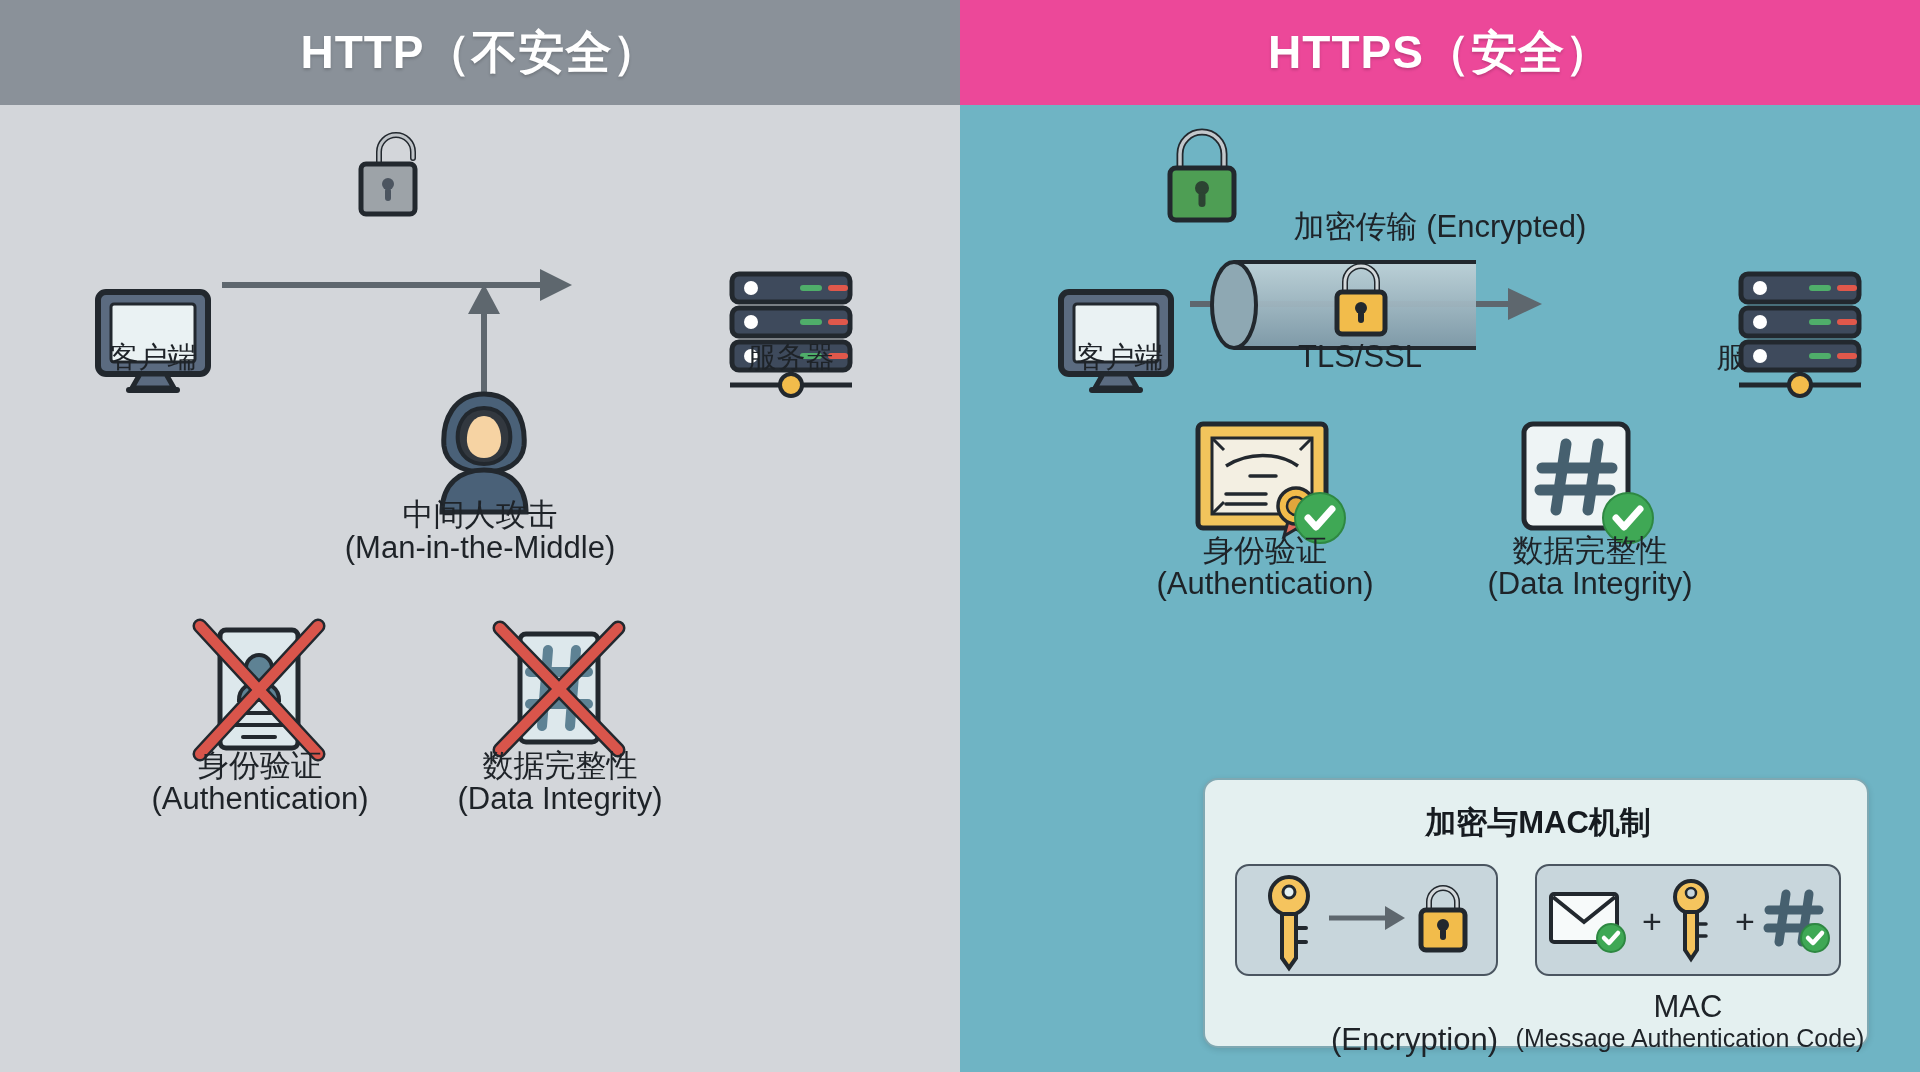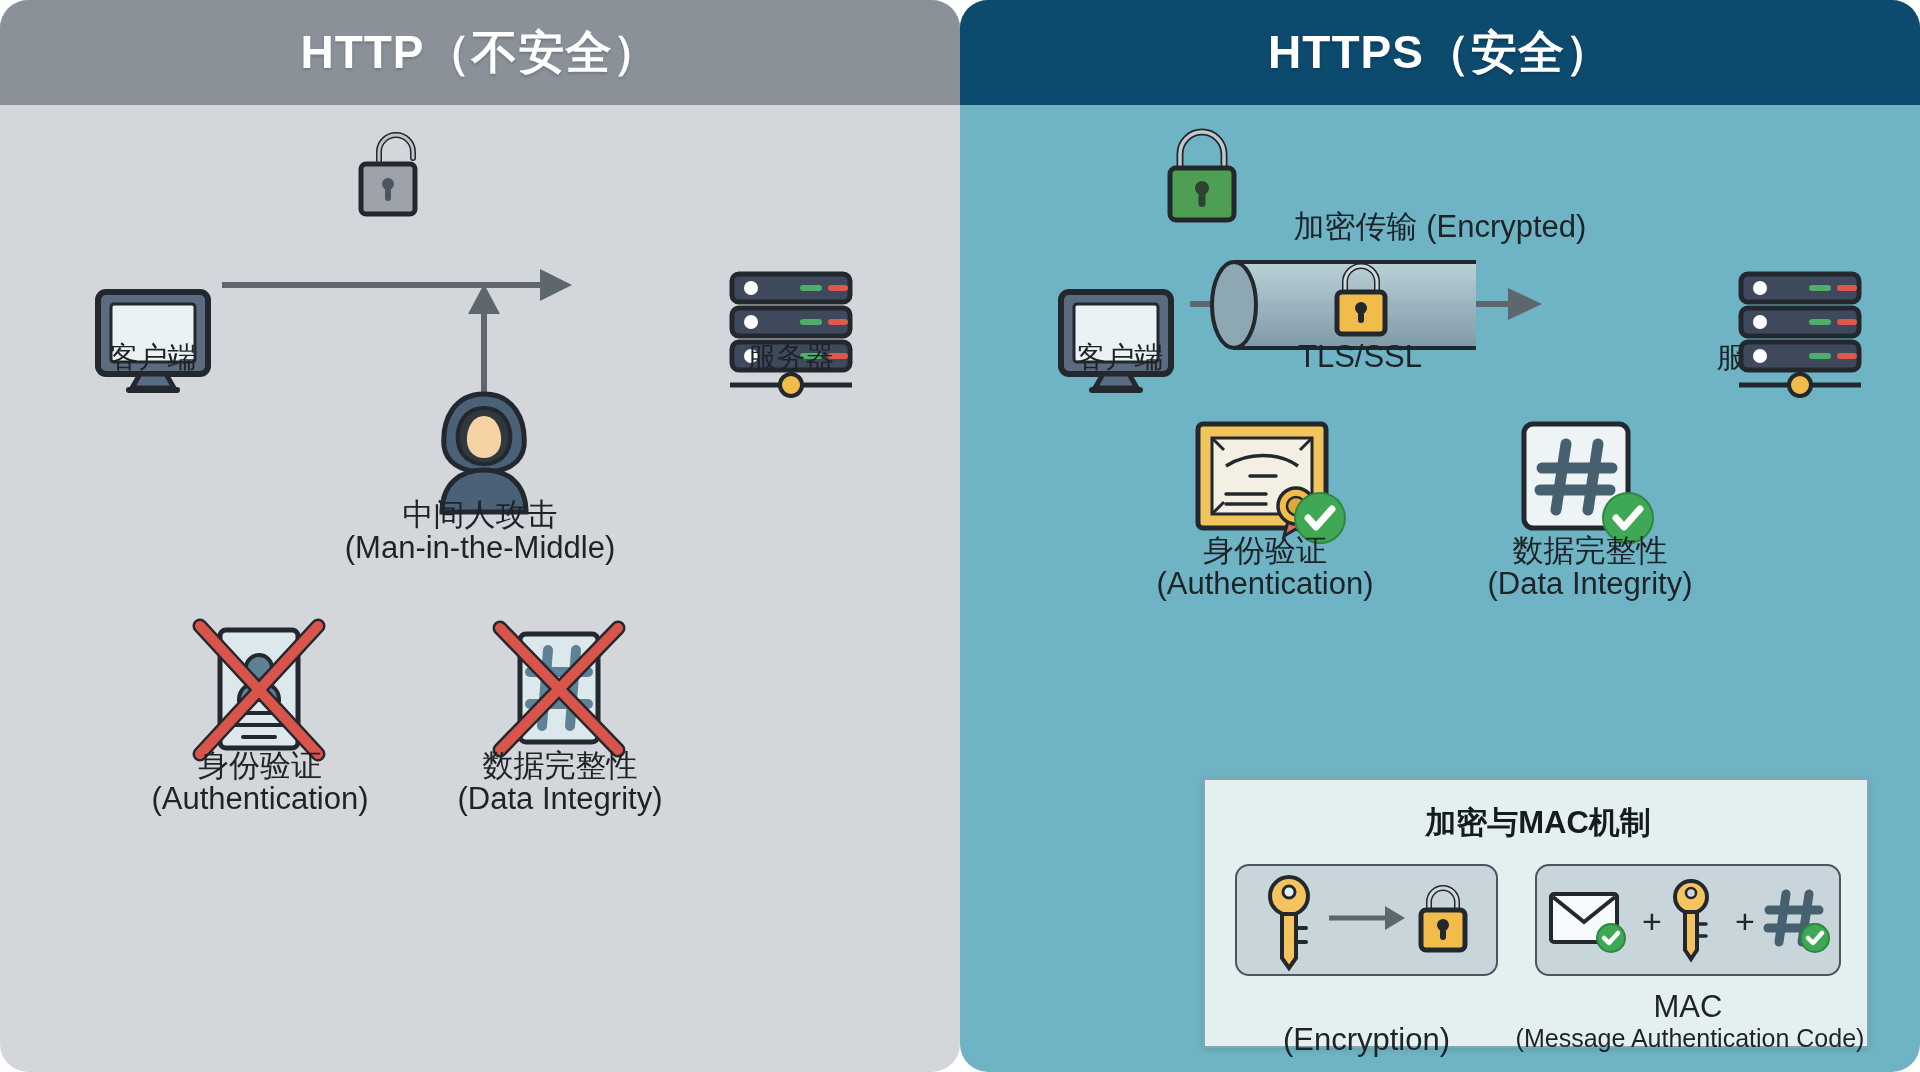--- a/index.html
+++ b/index.html
@@ -3,30 +3,30 @@
 <meta charset="utf-8">
 <style>
   * { box-sizing: border-box; margin: 0; padding: 0; }
   html, body {
     width: 1920px; height: 1072px;
     font-family: "Liberation Sans", "DejaVu Sans", sans-serif;
     overflow: hidden;
   }
   #root { position: relative; width: 1920px; height: 1072px; display: flex; }
 
-  .panel { position: relative; width: 960px; height: 1072px; overflow: hidden; border-radius: 28px; }
+  .panel { position: relative; width: 960px; height: 1072px; overflow: hidden; }
   .panel-http  { background: #D3D6DA; }
   .panel-https { background: #6FB4C4; }
 
   .hdr {
     position: absolute; top: 0; left: 0; width: 960px; height: 105px;
     display: flex; align-items: center; justify-content: center;
   }
   .hdr-http  { background: #8A9199; }
-  .hdr-https { background: #0c4a6e; }
+  .hdr-https { background: #ec4899; }
   .hdr-title {
     color: #FFFFFF; font-size: 46px; font-weight: bold; letter-spacing: 1px;
     text-shadow: 0 2px 3px rgba(0,0,0,.18);
     white-space: nowrap;
   }
 
   .abs { position: absolute; }
   .lbl {
     position: absolute; text-align: center; color: #1E2328;
     font-size: 29px; line-height: 1.22; white-space: nowrap;
@@ -35,21 +35,21 @@
   .lbl.sm  { font-size: 25px; }
 
   .ttl-mac {
     position: absolute; text-align: center; color: #161B20;
     font-size: 31px; font-weight: bold; white-space: nowrap;
   }
 
   
   .mac-card {
     position: absolute; left: 1203px; top: 778px; width: 666px; height: 270px;
-    background: #E4F0F0; border: 2px solid #7FA8B2; border-radius: 0;
+    background: #E4F0F0; border: 2px solid #7FA8B2; border-radius: 15px;
     box-shadow: 0 2px 6px rgba(0,0,0,.12);
   }
   .mac-inner {
     position: absolute; background: #C8D6DC;
     border: 2px solid #4A5560; border-radius: 14px;
   }
   .plus-sign {
     position: absolute; font-size: 34px; color: #22282E; font-weight: 300;
   }
   svg { display: block; overflow: visible; }
@@ -328,21 +328,21 @@
 
         <g transform="translate(178,14)">
           <path d="M14 32 V22 a14 14 0 0 1 28 0 v10" fill="none" stroke="#22282E" stroke-width="6" stroke-linecap="round"></path>
           <path d="M14 32 V22 a14 14 0 0 1 28 0 v10" fill="none" stroke="#D4D9DC" stroke-width="3" stroke-linecap="round"></path>
           <rect x="6" y="30" width="44" height="40" rx="5" fill="#F2BC4B" stroke="#22282E" stroke-width="5"></rect>
           <circle cx="28" cy="45" r="6" fill="#22282E"></circle>
           <rect x="25" y="48" width="6" height="12" rx="3" fill="#22282E"></rect>
         </g>
       </svg>
     </div>
-    <div class="lbl big" style="left:30px; width:263px; top:241px;">(Encryption)</div>
+    <div class="lbl big" style="left:30px; width:263px; top:241px;text-align:right;">(Encryption)</div>
 
     <div class="mac-inner" style="left:330px; top:84px; width:306px; height:112px;">
       <svg width="302" height="108" viewBox="0 0 302 108" style="position:absolute;left:0;top:0;">
 
         <g transform="translate(14,28)">
           <rect x="0" y="0" width="66" height="48" rx="3" fill="#F7FAFA" stroke="#22282E" stroke-width="4"></rect>
           <path d="M2 3 L33 28 L64 3" fill="none" stroke="#22282E" stroke-width="4"></path>
           <circle cx="60" cy="44" r="14" fill="#3FA855" stroke="#2E8842" stroke-width="2"></circle>
           <path d="M53 44 l5 5 l9 -10" fill="none" stroke="#FFFFFF" stroke-width="4.5" stroke-linecap="round" stroke-linejoin="round"></path>
         </g>

